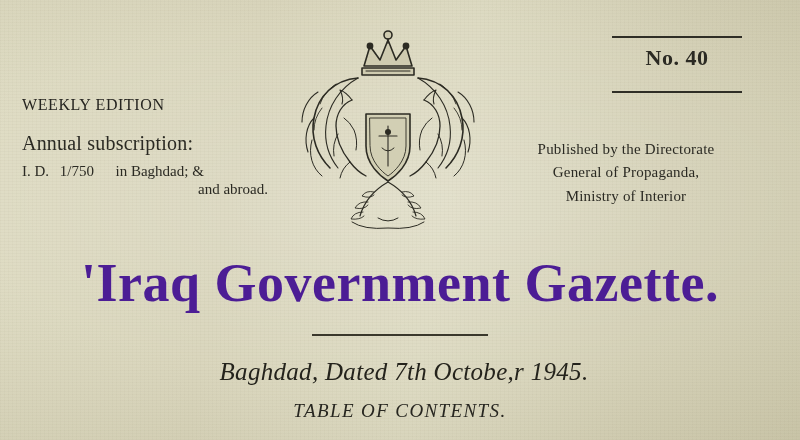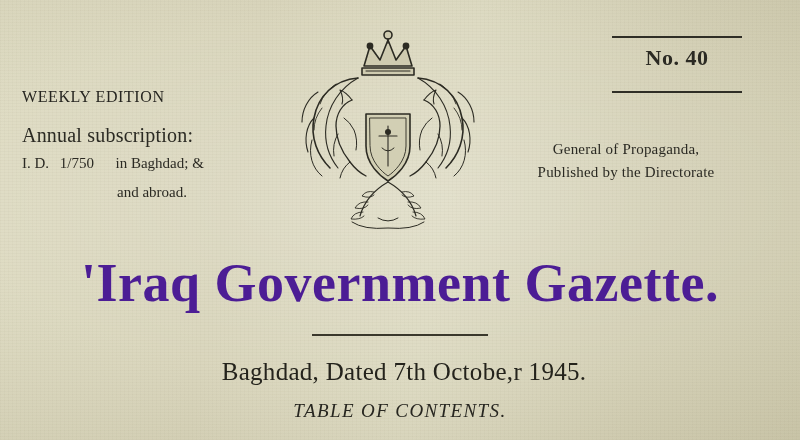--- a/index.html
+++ b/index.html
@@ -35,21 +35,21 @@
   }
   .sheet {
     position: absolute;
     inset: 0;
   }
 
   
   .left-block {
     position: absolute;
     left: 22px;
-    top: 88px;
+    top: 96px;
     width: 250px;
   }
   .weekly-edition {
     font-size: 16px;
     letter-spacing: 0.6px;
     color: #262520;
     white-space: nowrap;
   }
   .annual-sub {
     margin-top: 18px;
@@ -63,23 +63,23 @@
   }
   .price-line .cur {
     display: inline-block;
     width: 34px;
   }
   .price-line .amt {
     display: inline-block;
     min-width: 52px;
   }
   .price-cont {
-    margin-top: 12px;
+    margin-top: 1px;
     font-size: 15px;
-    text-align: center;
+    text-align: right;
     width: 232px;
     padding-left: 14px;
   }
 
   
   .issue-box {
     position: absolute;
     right: 58px;
     top: 36px;
     text-align: center;
@@ -145,20 +145,21 @@
   }
 
   
   .dateline {
     position: absolute;
     left: 0;
     right: 0;
     top: 358px;
     text-align: center;
     font-size: 25px;
+    font-style: italic;
     color: #24231c;
     letter-spacing: 0.3px;
     margin-left: 8px;
   }
 
   
   .contents {
     position: absolute;
     left: 0;
     right: 0;
@@ -191,22 +192,23 @@
     <div class="price-cont">and abroad.</div>
   </div>
 
   <div class="issue-box">
     <div class="rule-top"></div>
     <div class="num">No. 40</div>
     <div class="rule-bot"></div>
   </div>
 
   <div class="publisher">
+    <div>Published by the Directorate</div>
     <div>General of Propaganda,</div>
-    <div>Published by the Directorate</div>
+    <div>Ministry of Interior</div>
   </div>
 
   <div class="crest">
     <svg width="220" height="215" viewBox="0 0 220 215" xmlns="http://www.w3.org/2000/svg">
       <g fill="none" stroke="#2c2b23" stroke-width="1.6" stroke-linecap="round" stroke-linejoin="round">
 
         <path d="M86 44 L92 24 L102 38 L110 18 L118 38 L128 24 L134 44 Z" fill="#cfcbb0"></path>
         <circle cx="110" cy="13" r="4" fill="#cfcbb0"></circle>
         <path d="M110 17 v4"></path>
         <path d="M84 46 h52 v7 h-52 z" fill="#cfcbb0"></path>

